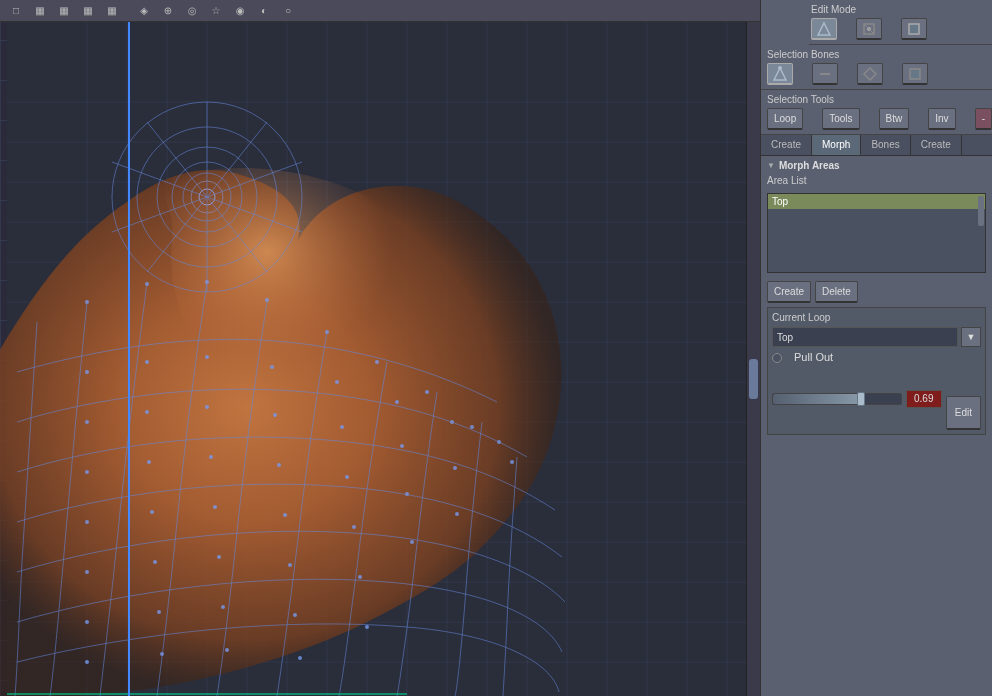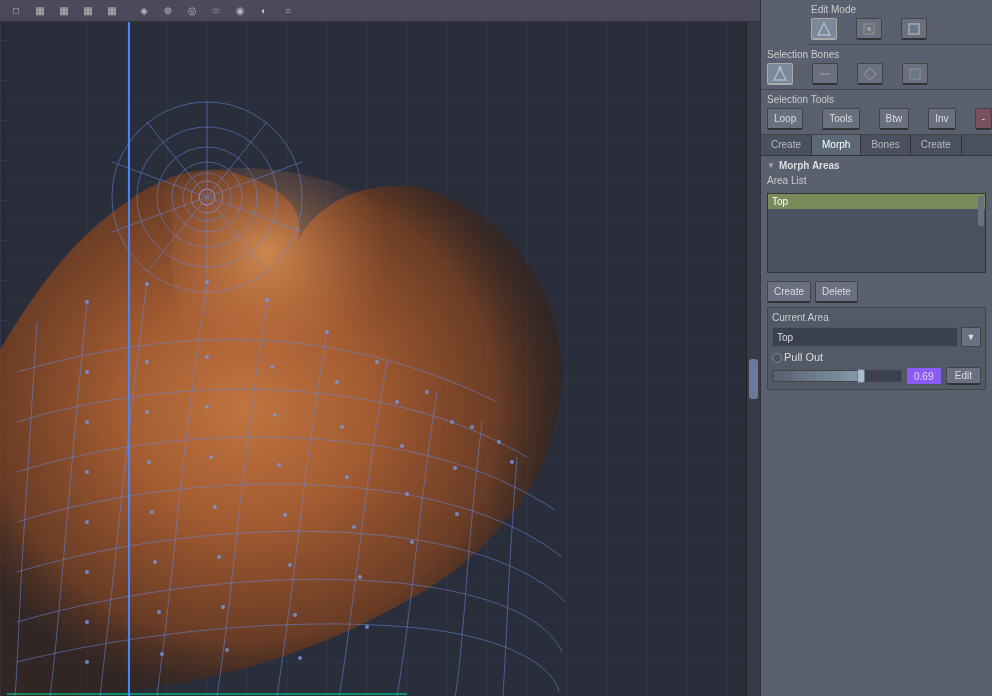--- a/index.html
+++ b/index.html
@@ -328,21 +328,21 @@
       align-items: center;
       justify-content: center;
       font-size: 9px;
       color: #ddd;
       cursor: pointer;
     }
 
     .checkbox-row {
       display: flex;
       align-items: flex-end;
-      gap: 2px;
+      gap: 12px;
       margin-bottom: 4px;
     }
 
     .checkbox-circle {
       width: 10px;
       height: 10px;
       border-radius: 50%;
       border: 1px solid #888;
       background: #4a5262;
       display: inline-block;
@@ -375,39 +375,40 @@
       transform: translate(-50%, -50%);
       width: 8px;
       height: 14px;
       background: #aabbcc;
       border: 1px solid #667788;
       border-radius: 2px;
     }
 
     .value-input {
       width: 36px;
-      background: #8b5cf6;
+      background: #7f1d1d;
       border: 1px solid #555;
       color: #ddd;
       font-size: 10px;
       padding: 1px 3px;
       height: 18px;
       text-align: center;
     }
 
     .edit-btn {
       background: #6a7080;
       border: 1px solid #444;
       border-bottom: 2px solid #333;
       color: #ddd;
       font-size: 10px;
       padding: 1px 8px;
-      height: 18px;
+      height: 34px;
       cursor: pointer;
       border-radius: 2px;
+      margin-top: 29px;
     }
 
     
     #mesh-svg {
       position: absolute;
       top: 0;
       left: 0;
       width: 100%;
       height: 100%;
     }
@@ -698,21 +699,21 @@
         </div>
       </div>
     </div>
 
     <div class="area-buttons">
       <button class="panel-btn">Create</button>
       <button class="panel-btn">Delete</button>
     </div>
 
     <div id="current-area-group">
-      <div class="group-label">Current Area</div>
+      <div class="group-label">Current Loop</div>
 
       <div class="input-row">
         <input type="text" class="text-input" value="Top" style="">
         <div class="dropdown-btn">▼</div>
       </div>
 
       <div class="checkbox-row">
         <span class="checkbox-circle"></span>
         <span>Pull Out</span>
       </div>

